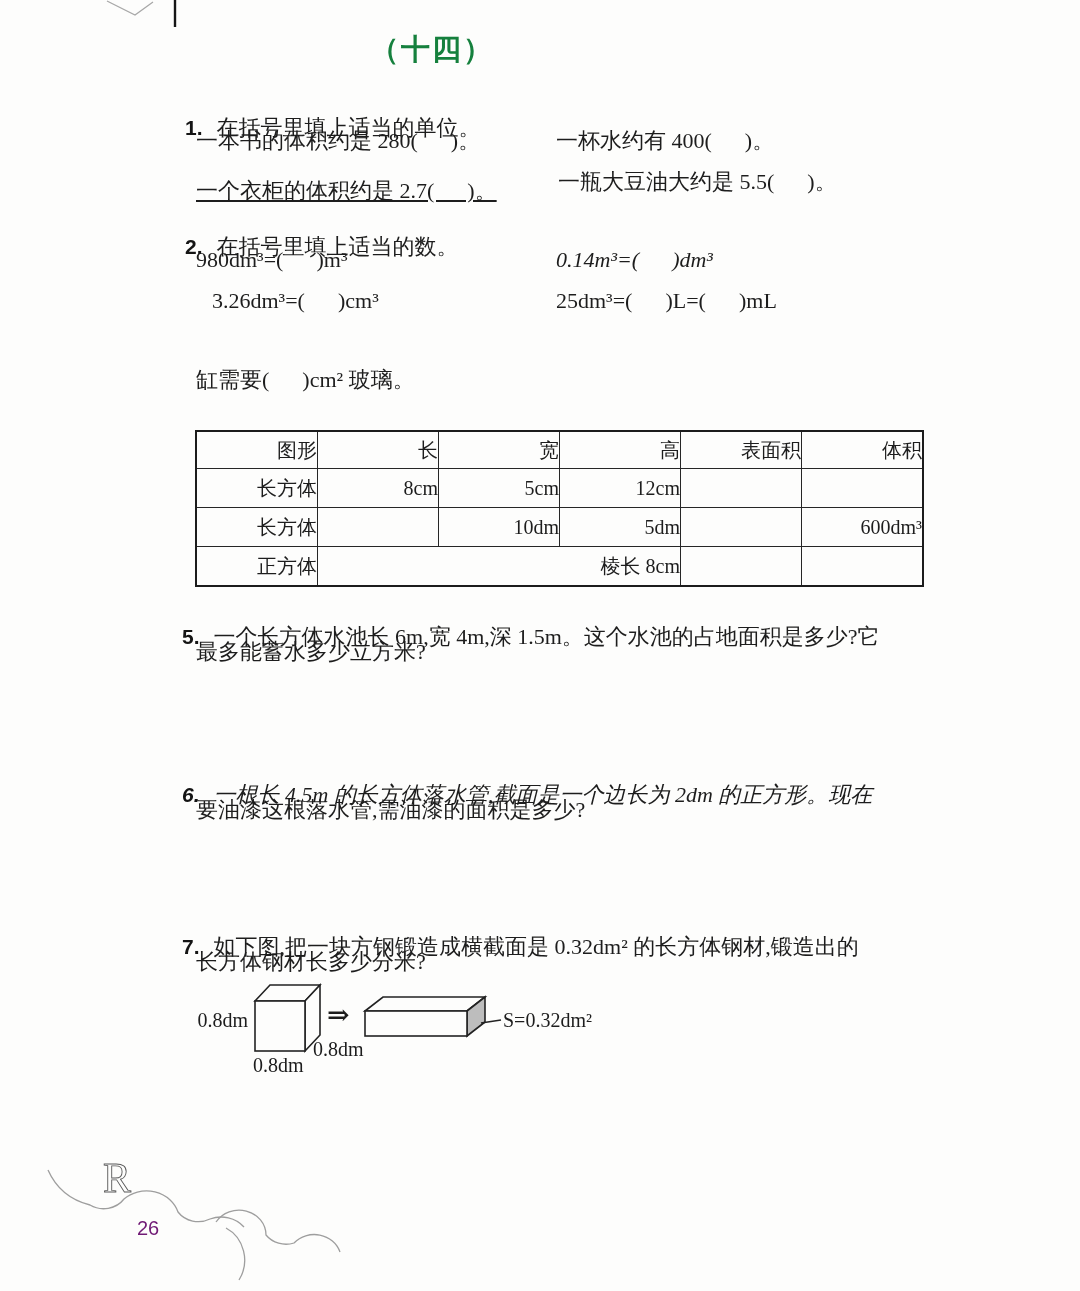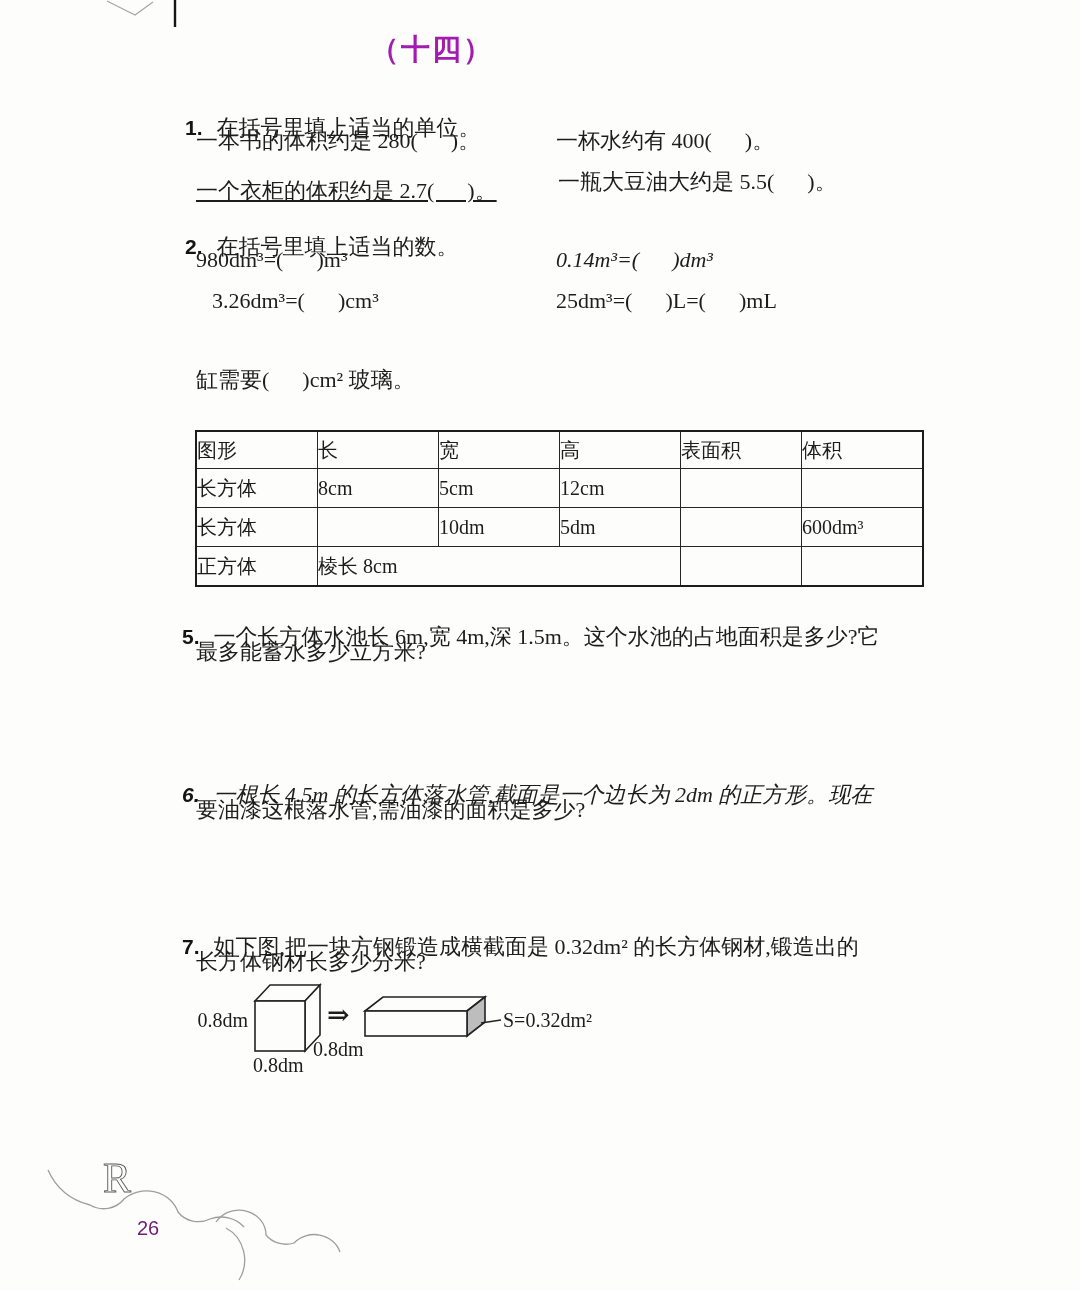--- a/index.html
+++ b/index.html
@@ -23,32 +23,32 @@
     font-weight: 700;
     font-size: 21px;
     color: #141414;
     margin-right: 14px;
   }
   .title {
     left: 0; top: 30px; width: 864px;
     text-align: center;
     font-size: 29px; font-weight: 700;
     letter-spacing: 2px;
-    color: #a21caf;
+    color: #15803d;
     font-family: "Liberation Serif", "DejaVu Serif", serif;
   }
   table.datatable {
     border-collapse: collapse;
     table-layout: fixed;
     font-family: "Liberation Serif", "DejaVu Serif", serif;
   }
   table.datatable td {
     border: 1.6px solid #262626;
     width: 120px;
-    text-align: left;
+    text-align: right;
     vertical-align: middle;
     font-size: 20px;
     color: #1d1d1d;
     padding: 0;
   }
   table.datatable { border: 2.2px solid #1c1c1c; }
   tr.hrow td { height: 36px; }
   tr.drow td { height: 38px; }
   .dlabel {
     font-family: "Liberation Serif", "DejaVu Serif", serif;

